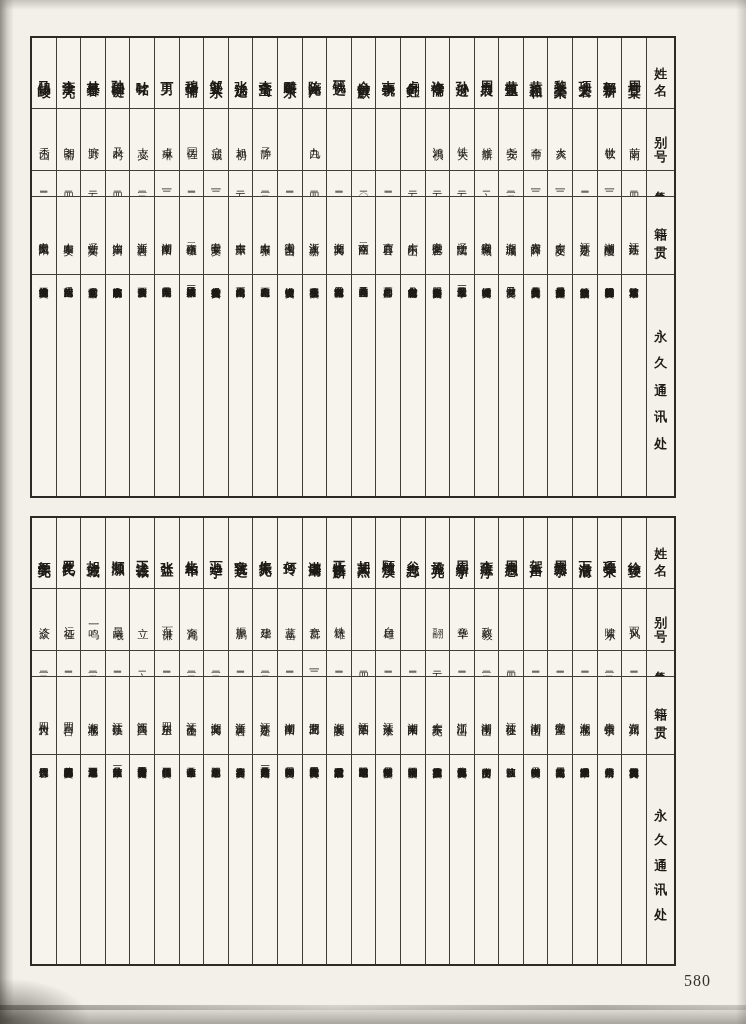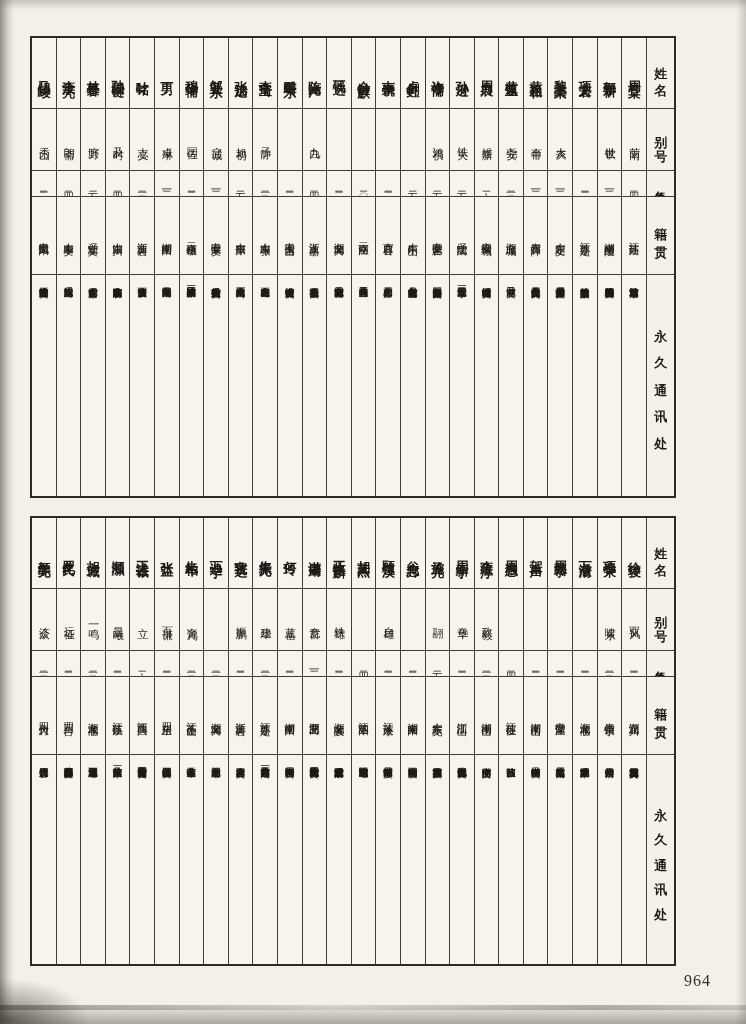--- a/index.html
+++ b/index.html
@@ -429,20 +429,20 @@
         <div class="cell c-addr">湖北汉川城内黄梅美大房转交</div>
       </div>
       <div class="col hdr-col">
         <div class="cell hdr c-name hdr-name">姓名</div>
         <div class="cell hdr c-alias hdr-alias">别号</div>
         <div class="cell hdr c-age hdr-age">年龄</div>
         <div class="cell hdr c-native hdr-native_place">籍贯</div>
         <div class="cell hdr c-addr hdr-address">永久通讯处</div>
       </div>
     </div>
-  <div class="page-number">964</div>
+  <div class="page-number">580</div>
   <div class="edge-left"></div>
   <div class="edge-right"></div>
   <div class="edge-top"></div>
   <div class="edge-bottom"></div>
   <div class="scan-streak"></div>
   <div class="corner-smudge"></div>
 </div>
 
 </body></html>

